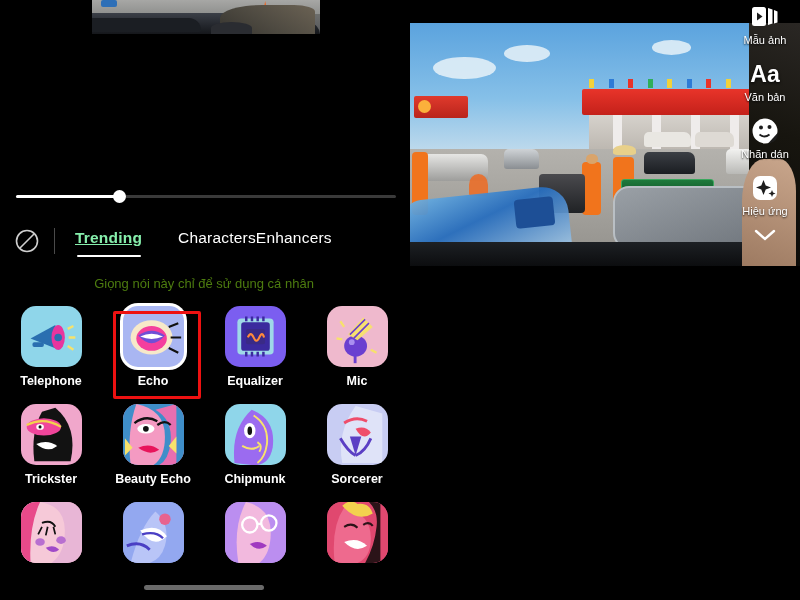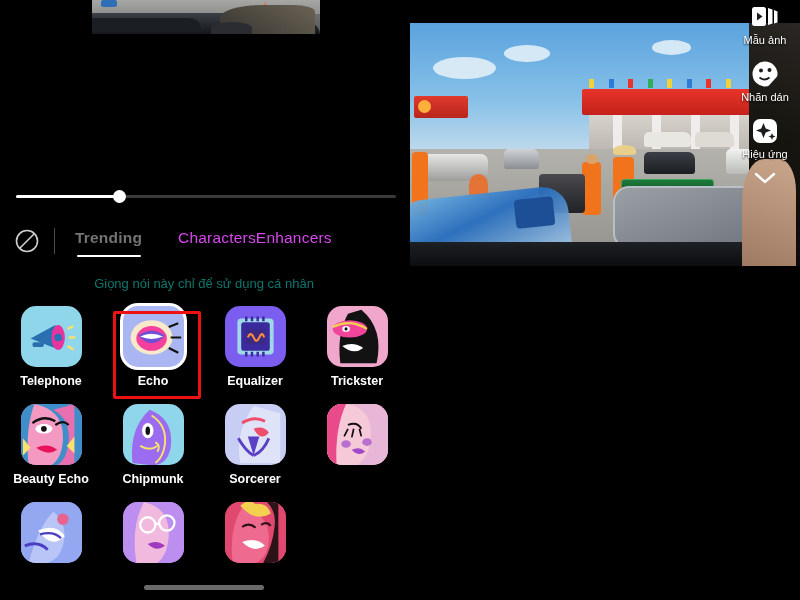--- a/index.html
+++ b/index.html
@@ -43,35 +43,35 @@
   #speed-slider { position: absolute; left: 16px; top: 188px; width: 380px; height: 18px; }
   #slider-track-bg { position: absolute; left: 0; top: 7px; width: 100%; height: 3px; background: #3a3a3a; border-radius: 2px; }
   #slider-track-fill { position: absolute; left: 0; top: 7px; height: 3px; background: #fff; border-radius: 2px; }
   #slider-thumb { position: absolute; top: 2px; width: 13px; height: 13px; border-radius: 50%; background: #fff; }
 
   
   #tabs-row { position: absolute; left: 0; top: 220px; width: 408px; height: 42px; display: flex; align-items: center; }
   #no-effect-icon { margin-left: 14px; width: 26px; height: 26px; display:flex; align-items:center; justify-content:center; }
   #tab-divider { margin-left: 14px; width: 1px; height: 26px; background: #4a4a4a; }
   .tab-item {
-    color: #d946ef; font-size: 15.5px; letter-spacing: .2px;
+    color: #ffffff; font-size: 15.5px; letter-spacing: .2px;
     padding: 0 0 6px 0; position: relative; white-space: nowrap;
   }
-  .tab-item.active { color: #737373; font-weight: bold; }
+  .tab-item.active { color: #86efac; font-weight: bold; text-decoration: underline; }
   .tab-item.active::after {
     content: ""; position: absolute; left: 50%; transform: translateX(-50%);
     bottom: -4px; width: 64px; height: 2.5px; background: #fff; border-radius: 2px;
   }
   #tab-trending-wrap { margin-left: 20px; }
   #tab-characters-wrap { margin-left: 36px; }
   #tab-enhancers-wrap { }
 
   #voice-note {
     position: absolute; left: 0; top: 276px; width: 408px; text-align: center;
-    color: #0f766e; font-size: 13px;
+    color: #4d7c0f; font-size: 13px;
   }
 
   
   #effects-grid {
     position: absolute; left: 0; top: 306px; width: 408px;
     display: grid; grid-template-columns: repeat(4, 1fr); row-gap: 16px;
   }
   .effect-cell { display: flex; flex-direction: column; align-items: center; }
   .effect-tile {
     width: 61px; height: 61px; border-radius: 15px; position: relative; overflow: hidden;
@@ -225,20 +225,31 @@
                 <rect x="39" y="11" width="2.6" height="5"></rect>
                <rect x="21" y="48" width="2.6" height="5"></rect>
                 <rect x="27" y="48" width="2.6" height="5"></rect>
                <rect x="33" y="48" width="2.6" height="5"></rect>
                 <rect x="39" y="48" width="2.6" height="5"></rect>
              </g>
             </svg></div>
           <div class="effect-label">Equalizer</div>
         </div>
         <div class="effect-cell">
+          <div class="effect-tile" style="background: rgb(239, 185, 205);"><svg viewBox="0 0 64 64" width="61" height="61">
+              <ellipse cx="30" cy="42" rx="12" ry="11" fill="#6a3fd0"></ellipse>
+             <circle cx="26" cy="38" r="3" fill="#a98ef0"></circle>
+             <path d="M22 30 L38 12 L48 22 L32 36 Z" fill="#f7e26b" opacity=".95"></path>
+             <path d="M24 30 L40 14 M28 34 L44 18" stroke="#6a3fd0" stroke-width="1.6"></path>
+             <rect x="28" y="50" width="3" height="10" fill="#6a3fd0"></rect>
+             <path d="M14 16 l4 6 M46 46 l6 3 M10 34 l6 1" stroke="#f7e26b" stroke-width="2.4" fill="none"></path>
+            </svg></div>
+          <div class="effect-label">Mic</div>
+        </div>
+        <div class="effect-cell">
           <div class="effect-tile" style="background: rgb(240, 167, 203);"><svg viewBox="0 0 64 64" width="61" height="61">
               <path d="M36 4 q24 20 16 56 L14 60 Q10 30 22 8Z" fill="#121212"></path>
              <path d="M10 18 q20 -6 32 6 q-10 12 -32 6Z" fill="#f0a7cb"></path>
              <ellipse cx="24" cy="24" rx="18" ry="9" fill="#f0459b"></ellipse>
              <ellipse cx="20" cy="24" rx="4" ry="3" fill="#fff"></ellipse>
              <circle cx="20" cy="24" r="1.6" fill="#111"></circle>
              <path d="M6 22 q18 -9 36 2" stroke="#f3d14e" stroke-width="2.4" fill="none"></path>
              <path d="M16 42 q12 -5 22 2 q-10 8 -22 -2Z" fill="#fff"></path>
             </svg></div>
           <div class="effect-label">Trickster</div>
@@ -394,20 +405,24 @@
             <svg width="28" height="26" viewBox="0 0 28 26">
         <rect x="1" y="3" width="14" height="19" rx="2.5" fill="#fff"></rect>
         <path d="M6 8.5 L11.5 12.5 L6 16.5Z" fill="#1d1d1d"></path>
         <path d="M17 4 l4.5 1.6 v14 L17 21Z" fill="#fff"></path>
         <path d="M23 6 l3.5 1.4 v11 L23 19.5Z" fill="#fff"></path>
             </svg>
           </div>
           <div class="tool-label">Mẫu ảnh</div>
         </div>
         <div class="tool-item">
+          <div class="tool-icon" style="color: rgb(255, 255, 255); font-size: 23px; font-weight: bold; text-shadow: rgba(0, 0, 0, 0.9) 0px 1px 3px;">Aa</div>
+          <div class="tool-label">Văn bản</div>
+        </div>
+        <div class="tool-item">
           <div class="tool-icon">
             <svg width="28" height="28" viewBox="0 0 28 28">
         <path d="M14 1.5a12.5 12.5 0 1 1 0 25 12.5 12.5 0 0 1 0-25Z" fill="#fff"></path>
         <path d="M27 15.5 L17 26.5 q10 -1 10 -11Z" fill="#1d1d1d"></path>
         <circle cx="10" cy="10.5" r="2" fill="#1d1d1d"></circle>
         <circle cx="18.5" cy="10" r="2" fill="#1d1d1d"></circle>
         <path d="M8.5 17.5 q5 4 10 0" stroke="#1d1d1d" stroke-width="1.8" fill="none"></path>
             </svg>
           </div>
           <div class="tool-label">Nhãn dán</div>

